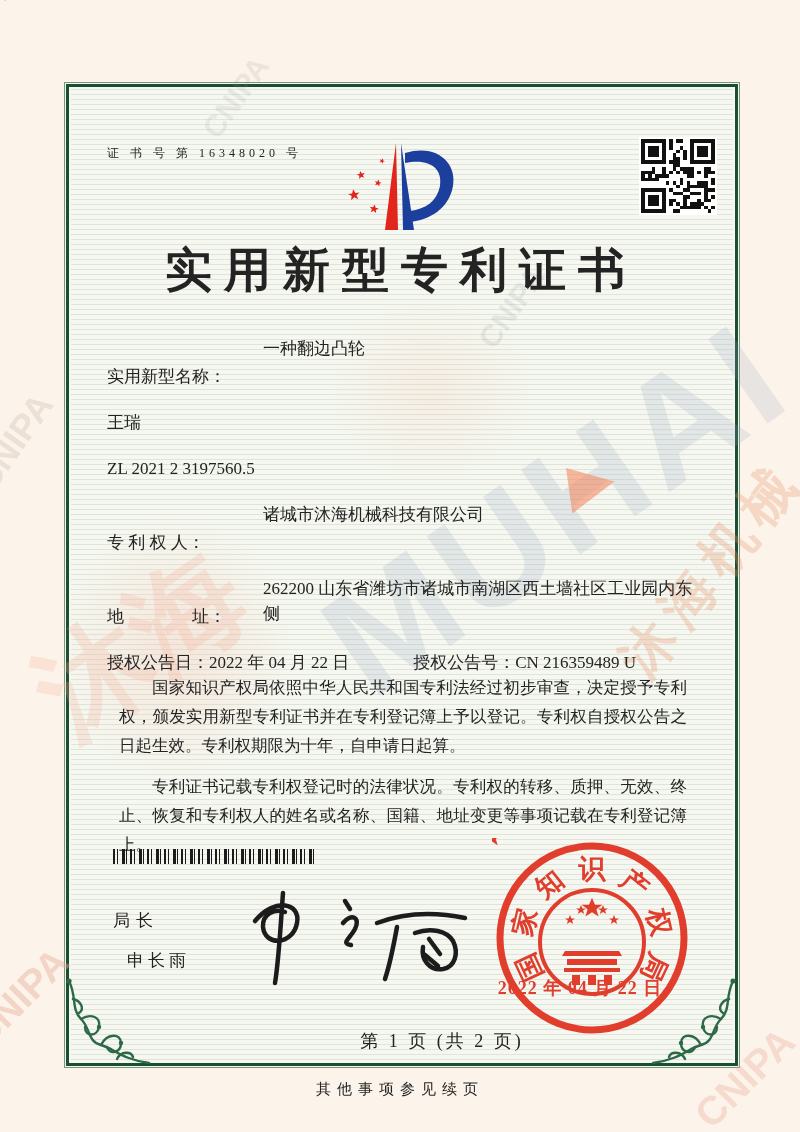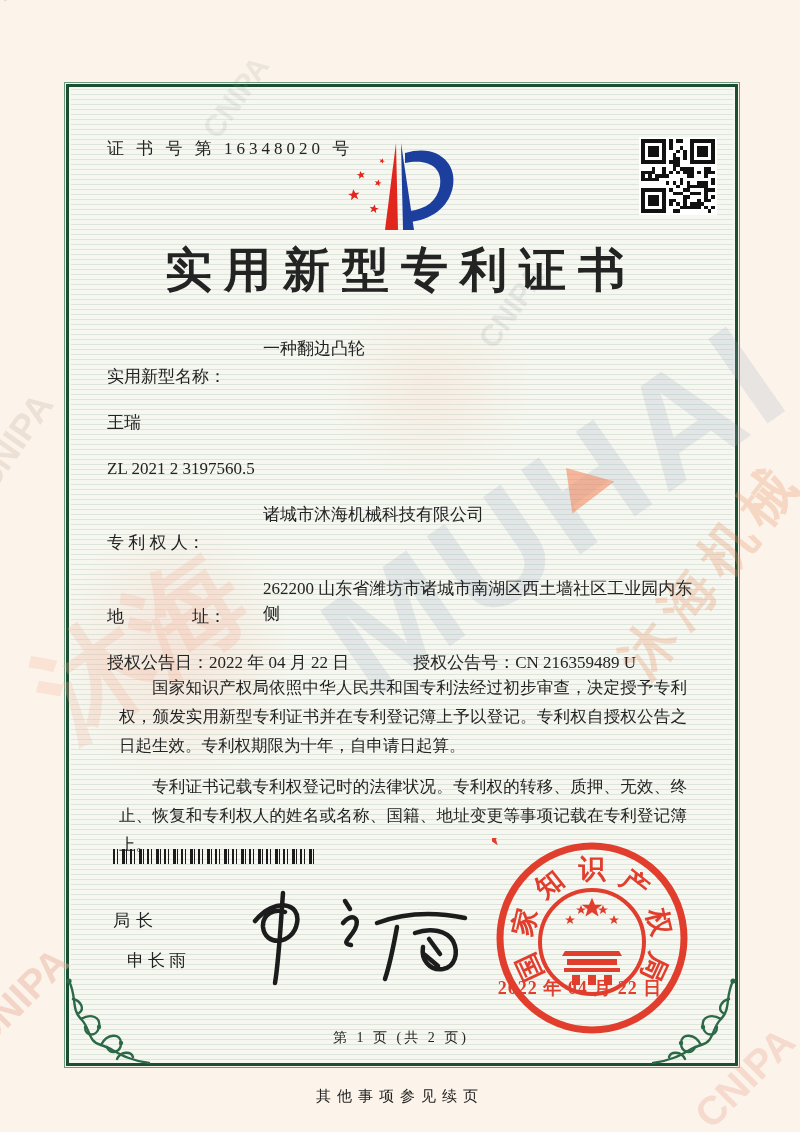--- a/index.html
+++ b/index.html
@@ -35,21 +35,21 @@
   .wm-muhai-cn{left:604px; top:648px; font-size:54px; letter-spacing:10px; color:rgba(233,150,105,.30); transform:rotate(-52deg); font-family:"Liberation Serif",serif;}
   .wm-tri{left:566px; top:468px; width:0; height:0;
     border-left:46px solid rgba(244,130,86,.55); border-top:20px solid transparent; border-bottom:26px solid transparent;
     transform:rotate(-8deg);}
   .wm-blob1{left:60px; top:520px; width:230px; height:260px; border-radius:50%;
     background:radial-gradient(closest-side, rgba(246,190,170,.30), rgba(246,190,170,0));}
   .wm-blob2{left:330px; top:300px; width:200px; height:180px; border-radius:50%;
     background:radial-gradient(closest-side, rgba(246,200,180,.22), rgba(246,200,180,0));}
   
   .cert-content{position:absolute; left:69px; top:87px; width:664px; height:974px; z-index:3;}
-  .cert-no{position:absolute; left:38px; top:50px; font-size:17px; letter-spacing:4px;}
+  .cert-no{position:absolute; left:38px; top:58px; font-size:12px; letter-spacing:4px;}
   .logo{position:absolute; left:264px; top:28px; width:152px; height:120px;}
   .qr{position:absolute; left:570px; top:50px; width:74px; height:74px; background:#fff; padding:2px;}
   .title{position:absolute; left:0; top:152px; width:100%; text-align:center;
     font-size:47px; font-weight:bold; letter-spacing:12px;}
   .fields{position:absolute; left:38px; top:249px; width:590px; font-size:17px;}
   .frow{display:flex; line-height:25px; margin-bottom:21px;}
   .flabel{width:156px; flex:none; white-space:nowrap;margin-top:28px;}
   .fvalue{flex:1;}
   .addr .fvalue{max-width:445px;}
   .grant-row{display:flex; line-height:25px;}
@@ -64,26 +64,26 @@
       #1b1b1b 4px 5px, transparent 5px 9px,
       #1b1b1b 9px 12px, transparent 12px 13px,
       #1b1b1b 13px 14px, transparent 14px 17px);}
   .sig-title{position:absolute; left:44px; top:822px; font-size:17px; letter-spacing:6px;}
   .sig-name{position:absolute; left:58px; top:862px; font-size:17px; letter-spacing:4px;}
   .sig-hand{position:absolute; left:156px; top:800px; width:290px; height:105px;}
   .seal{position:absolute; left:423px; top:751px; width:200px; height:200px; mix-blend-mode:multiply; opacity:.93;}
   .seal text{font-family:"Liberation Serif",serif;}
   .seal .ring-text text{font-size:27px; font-weight:bold; fill:#df2f1e; text-anchor:middle;}
   .seal .seal-date{font-size:18px; font-weight:bold; fill:#df2f1e; text-anchor:middle; letter-spacing:1px;}
-  .page-num{position:absolute; left:0; top:942px; width:100%; text-align:center; font-size:14px; letter-spacing:3px;}
+  .page-num{position:absolute; left:0; top:942px; width:100%; text-align:center; font-size:18px; letter-spacing:3px;padding-left:41px;}
   .flourish{position:absolute; width:96px; height:96px; z-index:4;}
   .fl-bl{left:-8px; bottom:-10px;}
   .fl-br{right:-8px; bottom:-10px; transform:scaleX(-1);}
   .continuation{position:absolute; left:0; top:1080px; width:100%; text-align:center;
-    font-size:15px; letter-spacing:6px; z-index:3;margin-top:7px;}
+    font-size:15px; letter-spacing:6px; z-index:3;}
 </style>
 </head>
 <body>
 
 <div class="page">
 
   <div class="cert-frame">
     <div class="guilloche"></div>
   </div>
 

